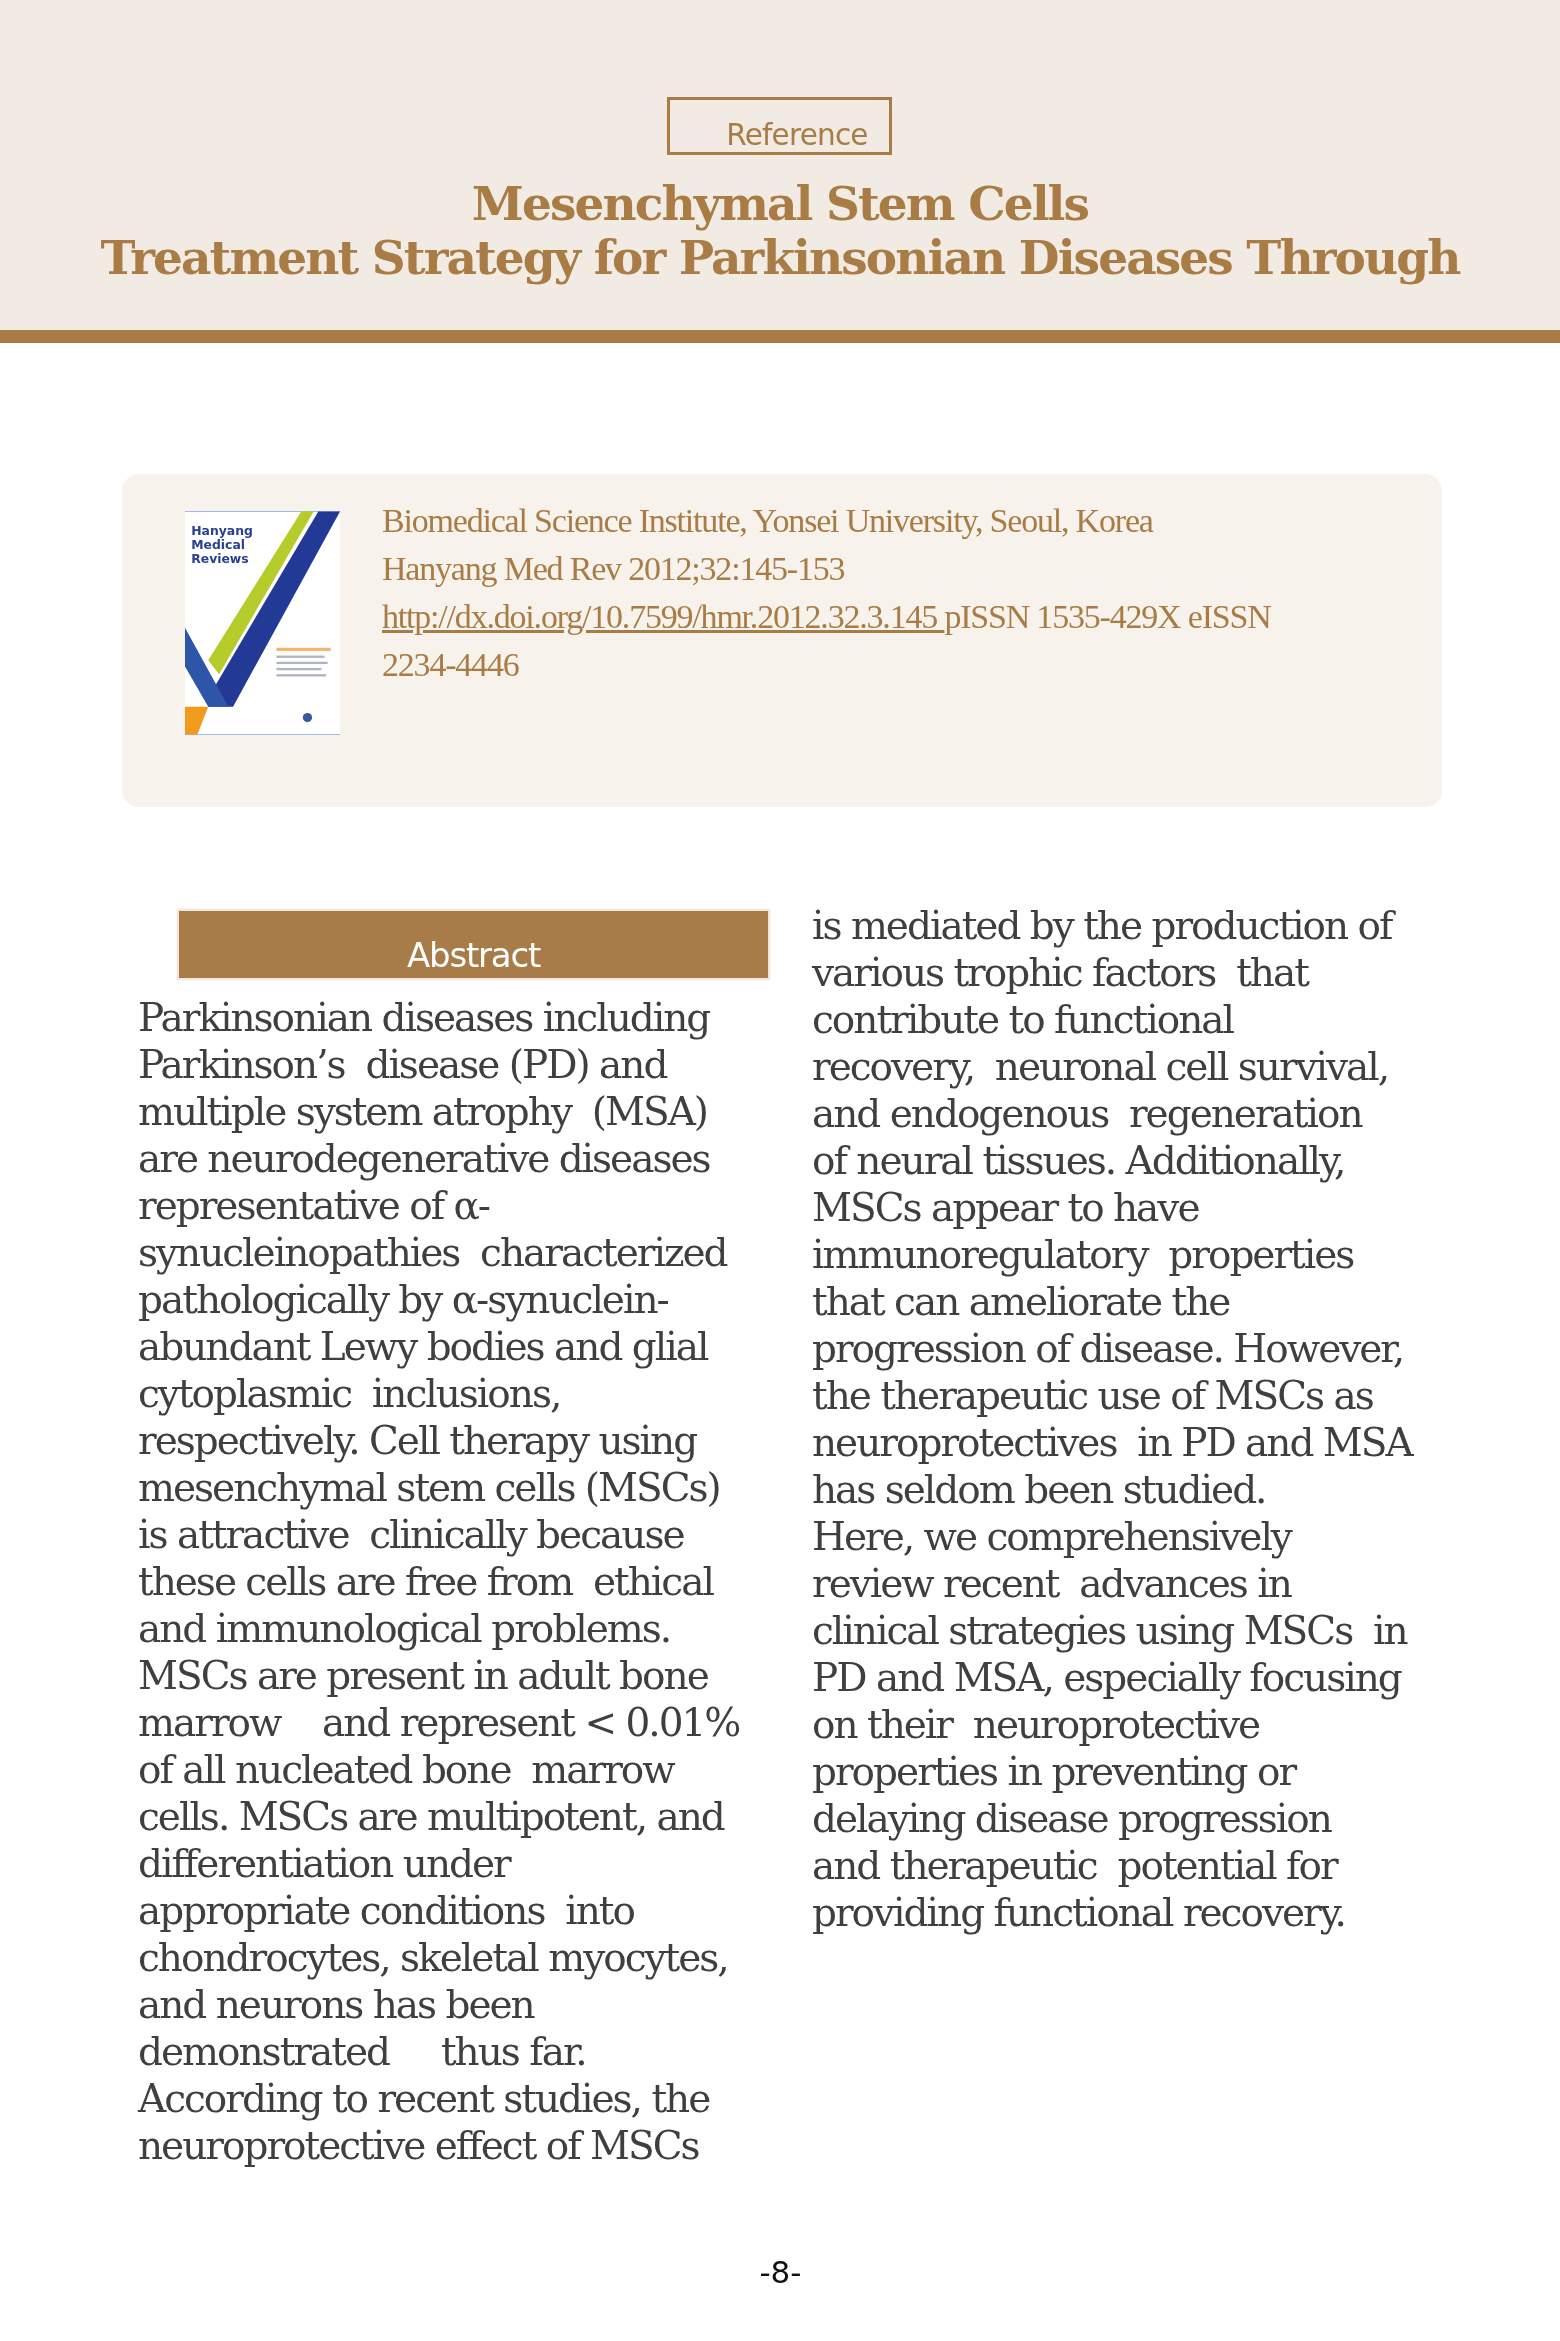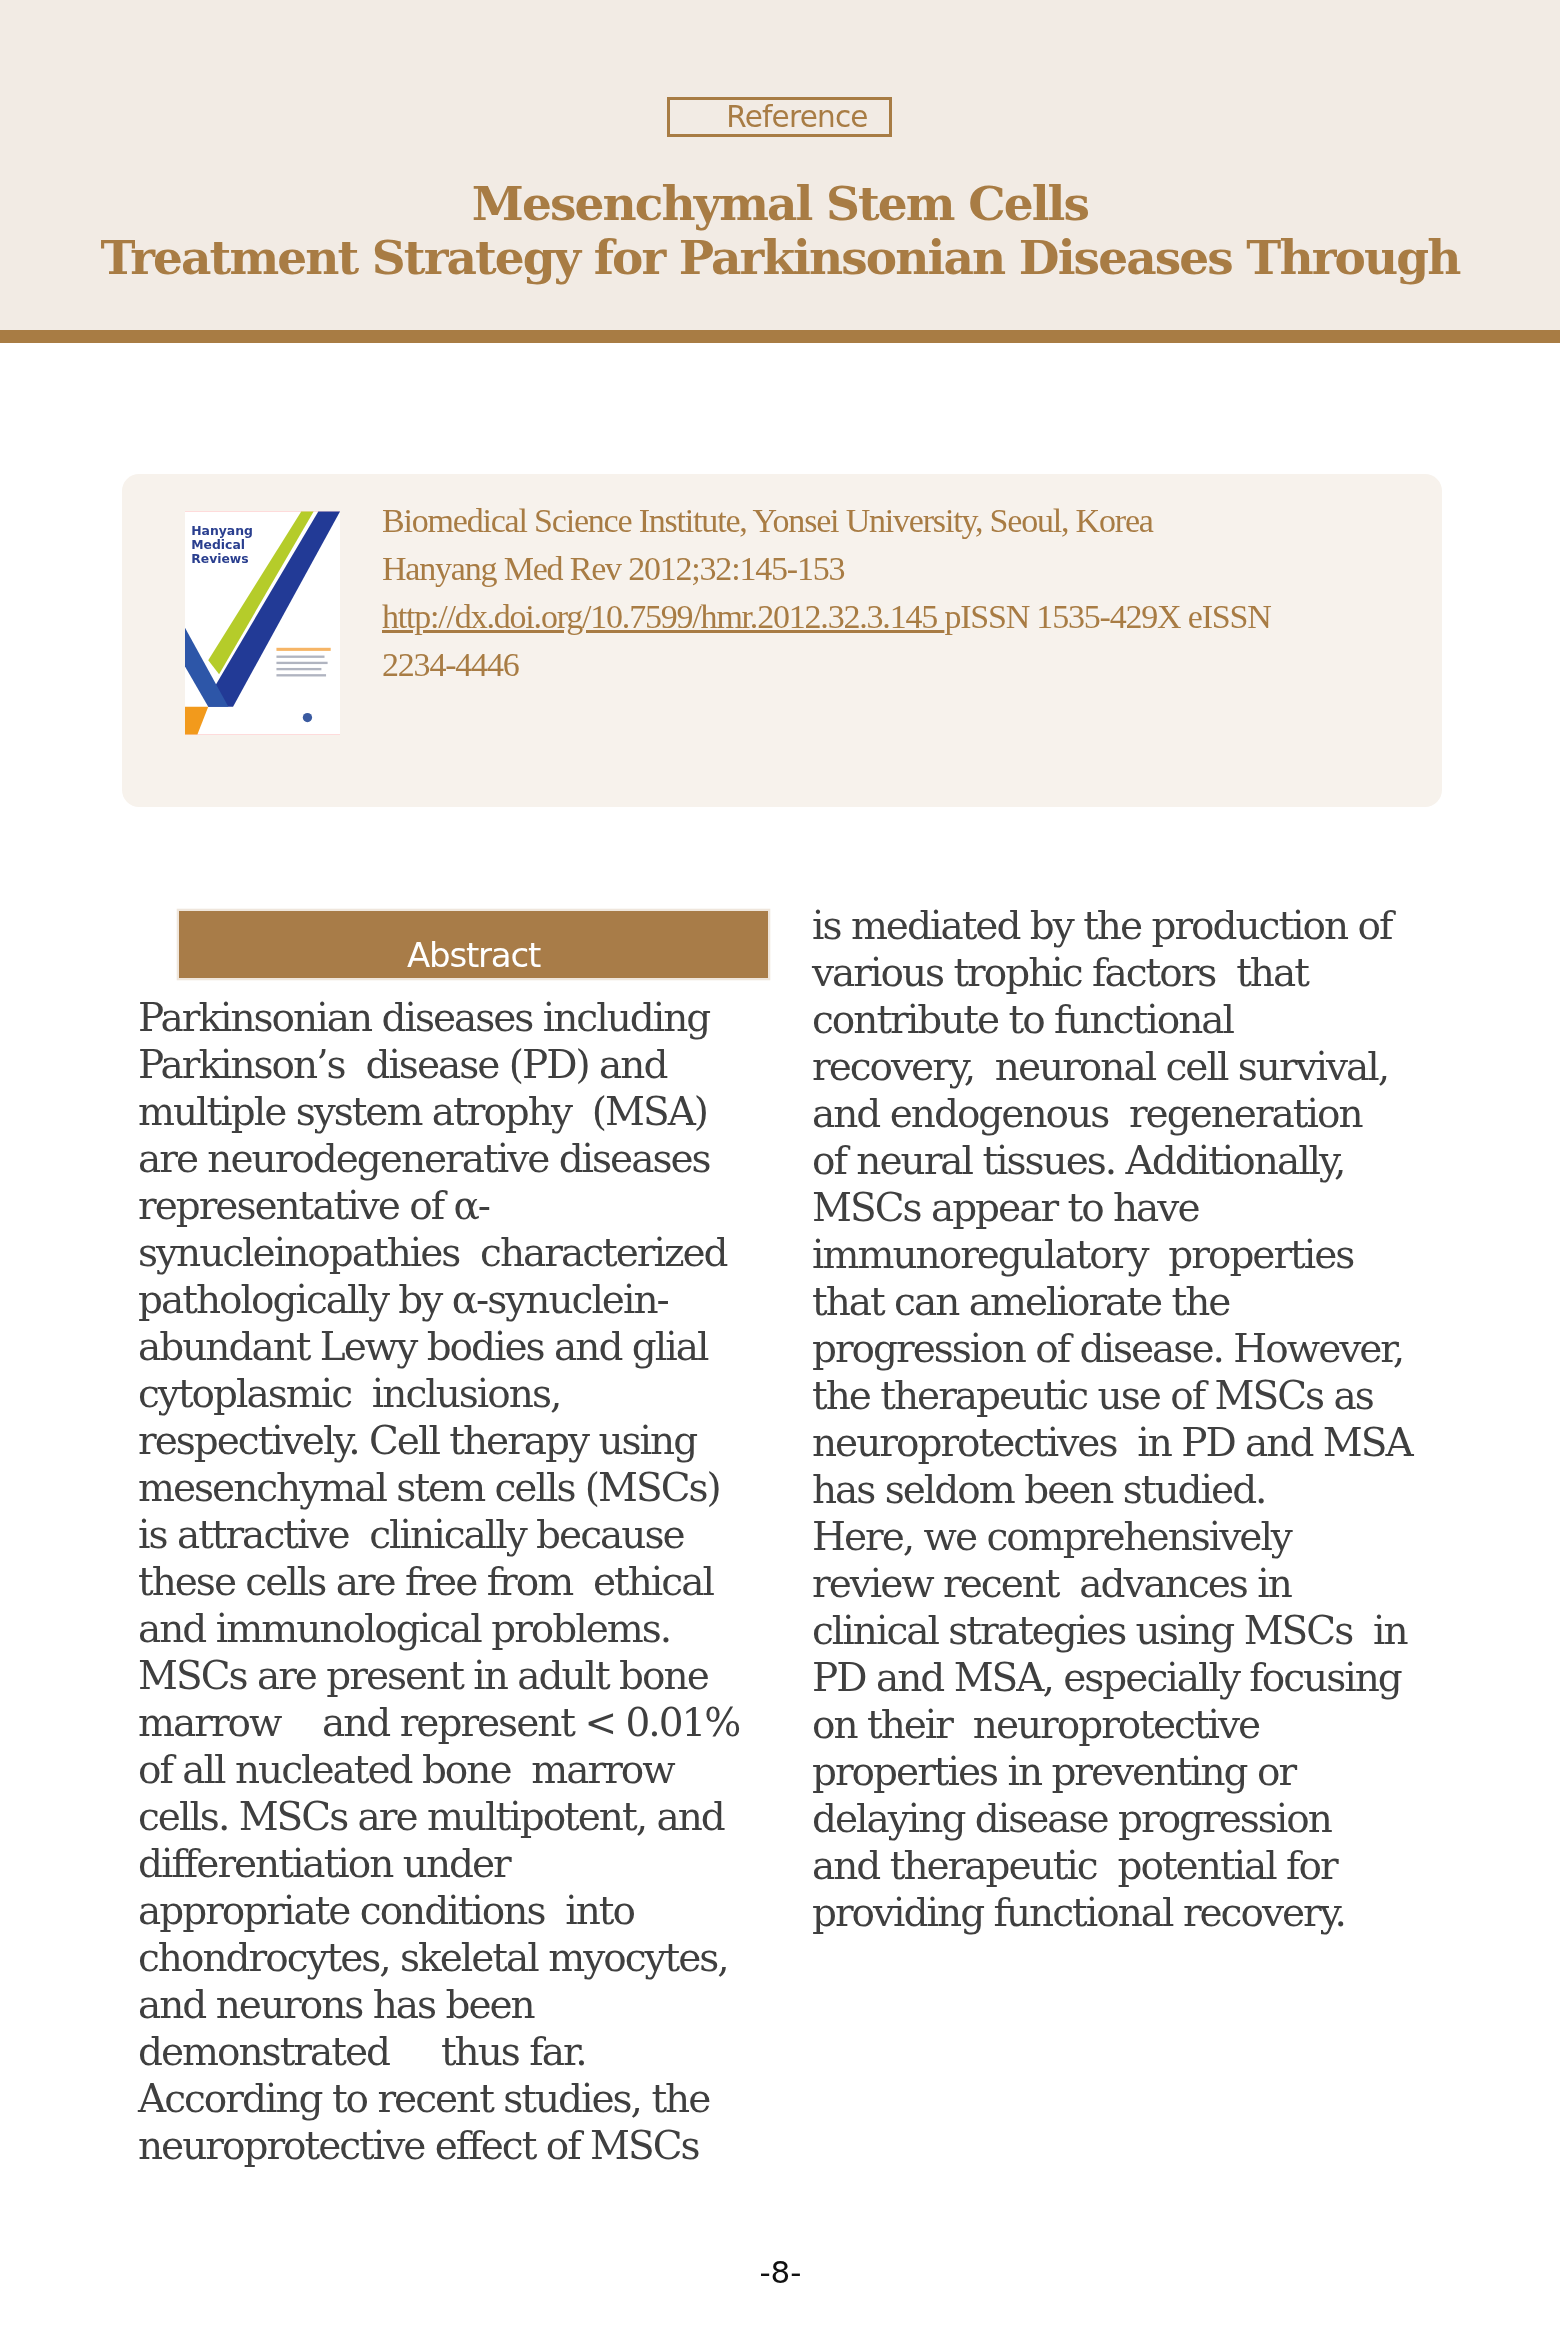--- a/index.html
+++ b/index.html
@@ -1,22 +1,22 @@
 <!DOCTYPE html>
 <html style="font-size:12.4px"><head>
 <meta charset="utf-8">
 <style>
   html, body { margin:0; padding:0; }
   body { width:1561px; height:2342px; position:relative; background:#ffffff; overflow:hidden; font-family:"DejaVu Serif", serif; }
   .header-band { position:absolute; left:0; top:0; width:1561px; height:330px; background:#f2ebe4; }
   .header-rule { position:absolute; left:0; top:330px; width:1561px; height:13.2px; background:#a87c44; }
-  .ref-badge { position:absolute; left:667px; top:97px; width:225px; height:40px; box-sizing:border-box; border:3.1px solid #a87c44; display:flex; align-items:flex-end; justify-content:center; color:#a87c44; font-family:"DejaVu Sans", sans-serif; font-size:29.5px; letter-spacing:-0.8px;padding-left:35px; }
+  .ref-badge { position:absolute; left:667px; top:97px; width:225px; height:58px; box-sizing:border-box; border:3.1px solid #a87c44; display:flex; align-items:flex-end; justify-content:center; color:#a87c44; font-family:"DejaVu Sans", sans-serif; font-size:29.5px; letter-spacing:-0.8px;padding-left:35px; }
   .title { position:absolute; left:93px; top:177px; width:1374px; text-align:center; color:#a87c44; font-family:"DejaVu Serif", serif; font-weight:bold; font-size:47px; line-height:54px; letter-spacing:-1.9px; }
   .info-box { position:absolute; left:122px; top:474px; width:1320px; height:333px; background:#f7f2ec; border-radius:17px; }
-  .cover { position:absolute; left:185px; top:511px; width:155px; height:224px; background:#fca5a5; overflow:hidden; }
+  .cover { position:absolute; left:185px; top:511px; width:155px; height:224px; background:#1d4ed8; overflow:hidden; }
   .info-text { position:absolute; left:382px; top:497px; width:1042px; color:#a87c44; font-family:"Liberation Serif", serif; font-size:34px; line-height:48px; letter-spacing:-1.2px; }
   .info-text a { color:#a87c44; text-decoration:underline; }
   .abstract-bar { position:absolute; left:138px; top:911px; width:589px; height:67px; background:#a87c48; box-shadow:0 0 0 2.3px #efe6dc;margin-left:41px; }
   .abstract-label { position:absolute; left:0; right:0; bottom:3.1px; text-align:center; color:#fff; font-family:"DejaVu Sans", sans-serif; font-size:34px; letter-spacing:-1.2px; }
   .col { position:absolute; color:#3f3f3f; font-family:"DejaVu Serif", serif; font-size:39px; line-height:47px; letter-spacing:-2px; white-space:pre; }
   .col-left { left:138px; top:994px; width:637px; }
   .col-right { left:812px; top:902px; width:637px; }
   .col div { height:47px; }
   .page-num { position:absolute; left:0; width:1561px; top:2254px; text-align:center; font-family:"DejaVu Sans", sans-serif; font-size:31px; color:#111; }
 </style>

